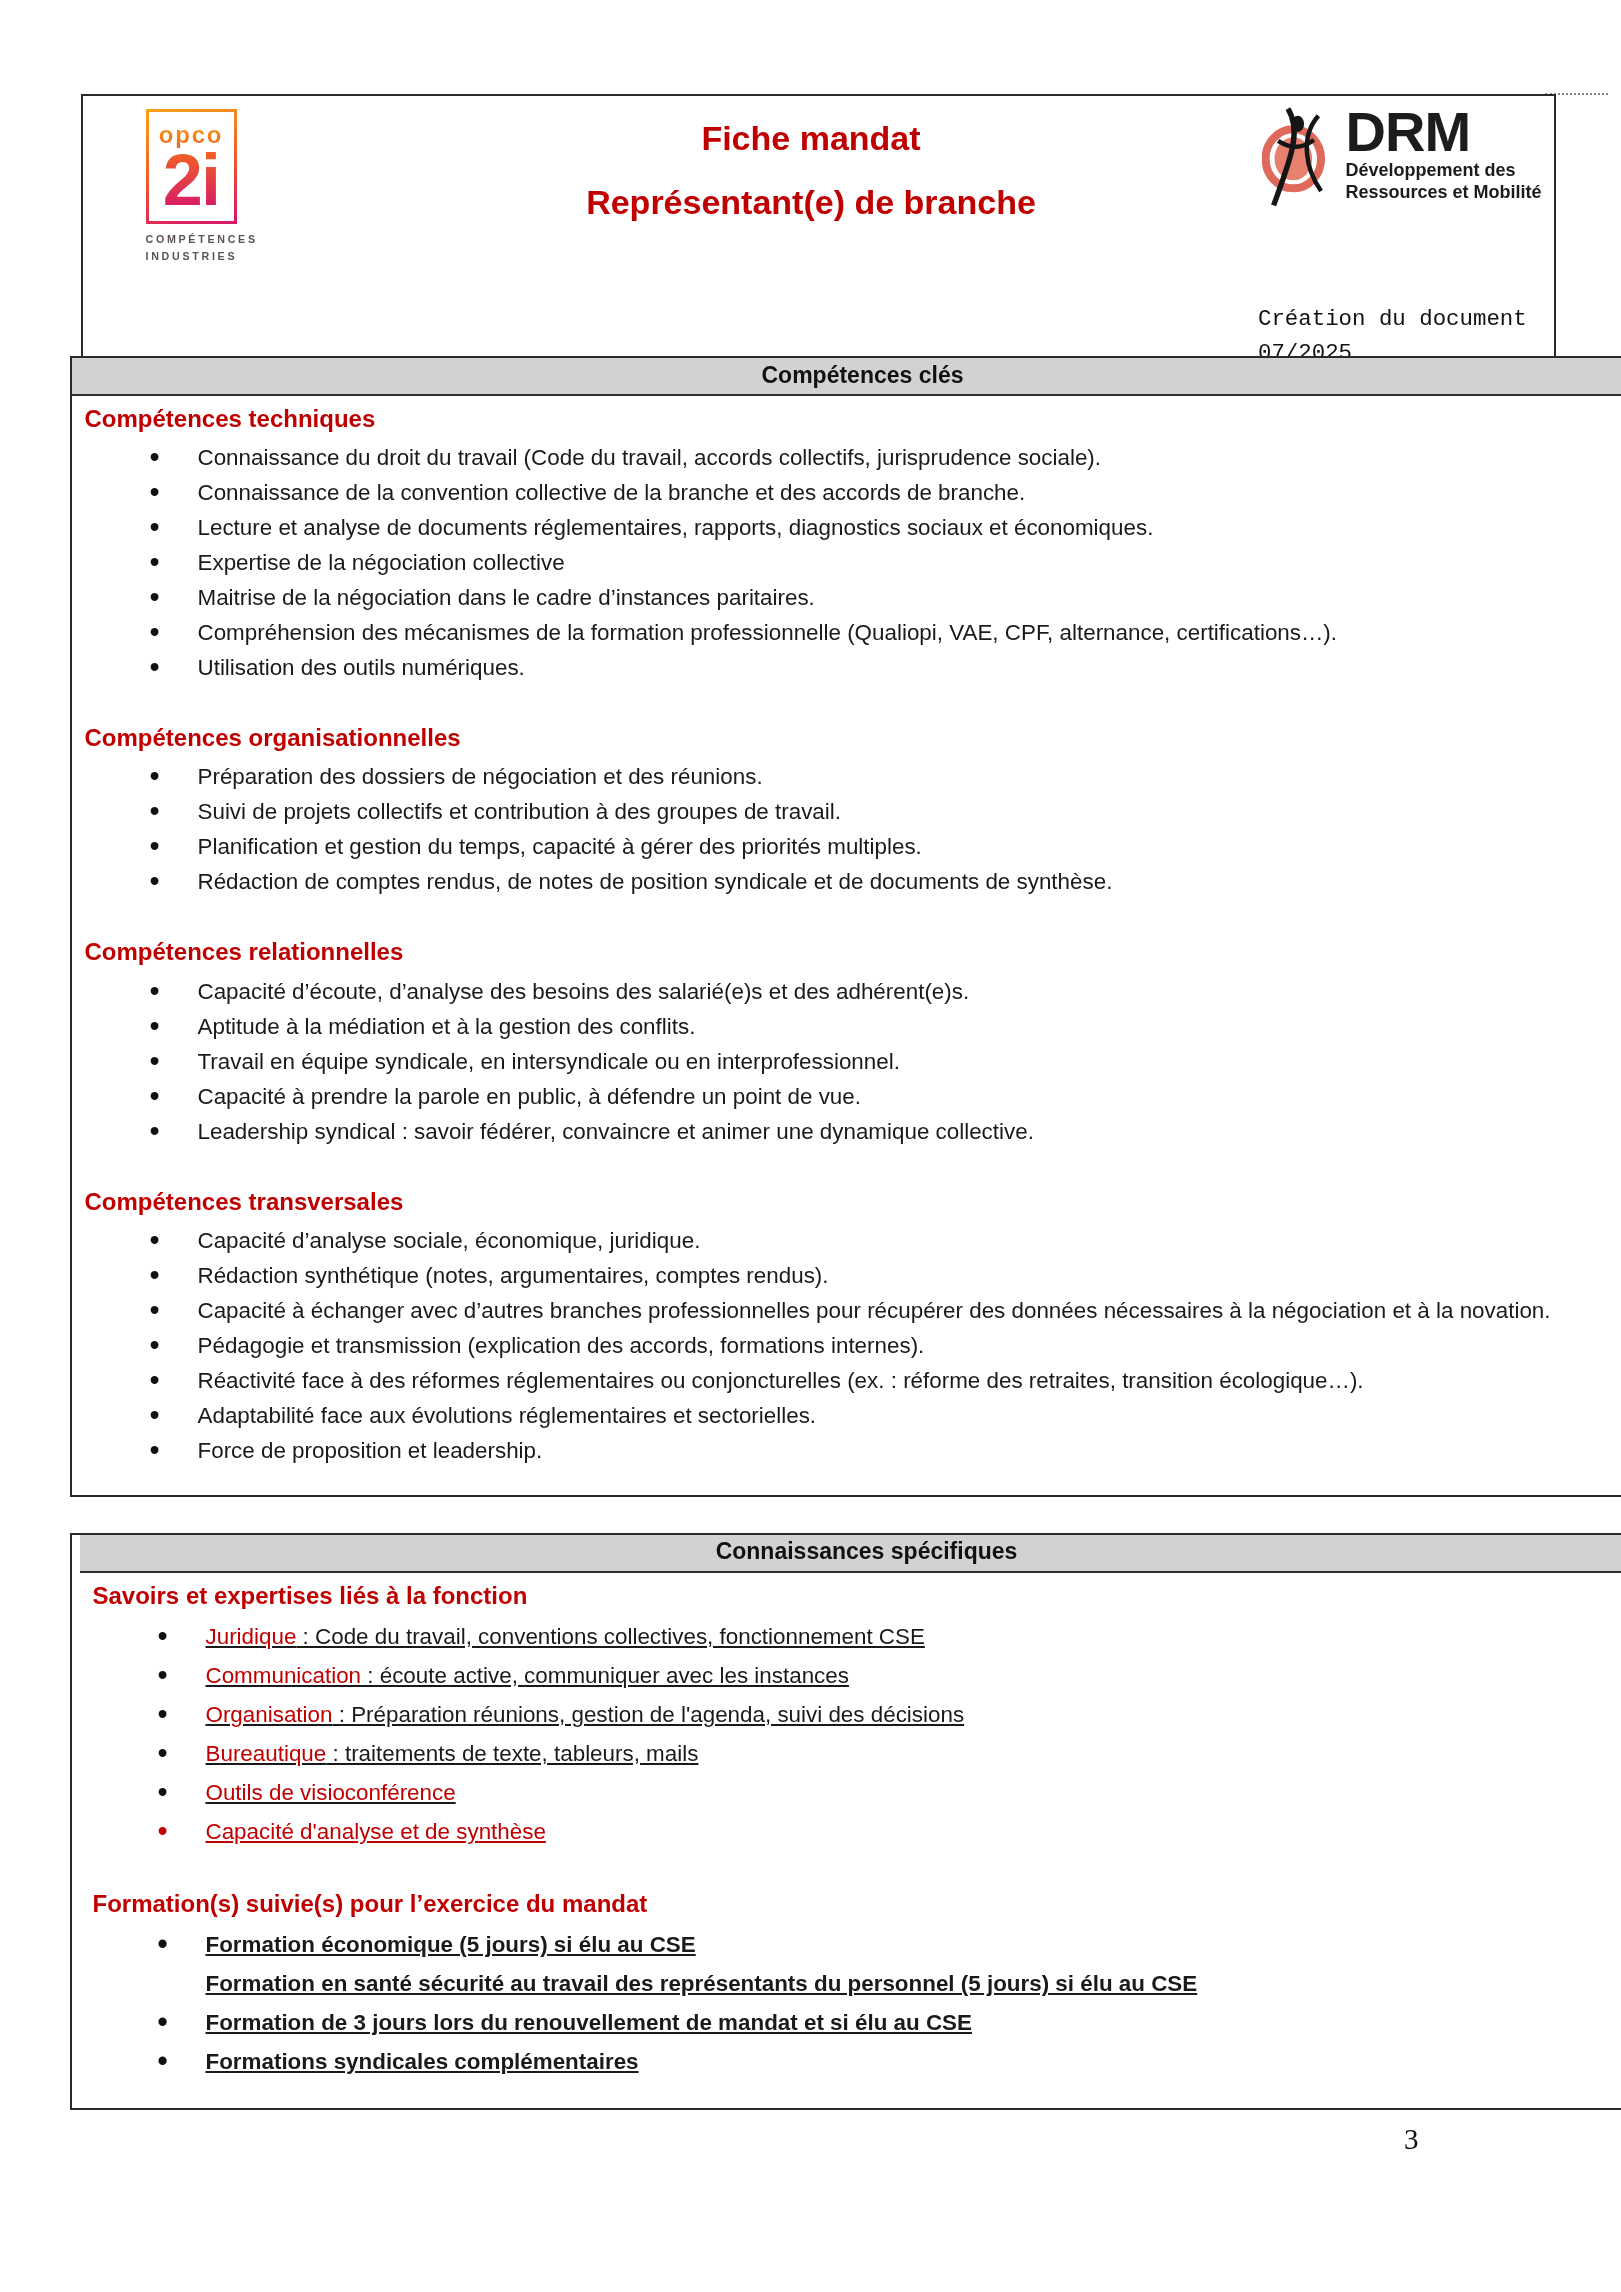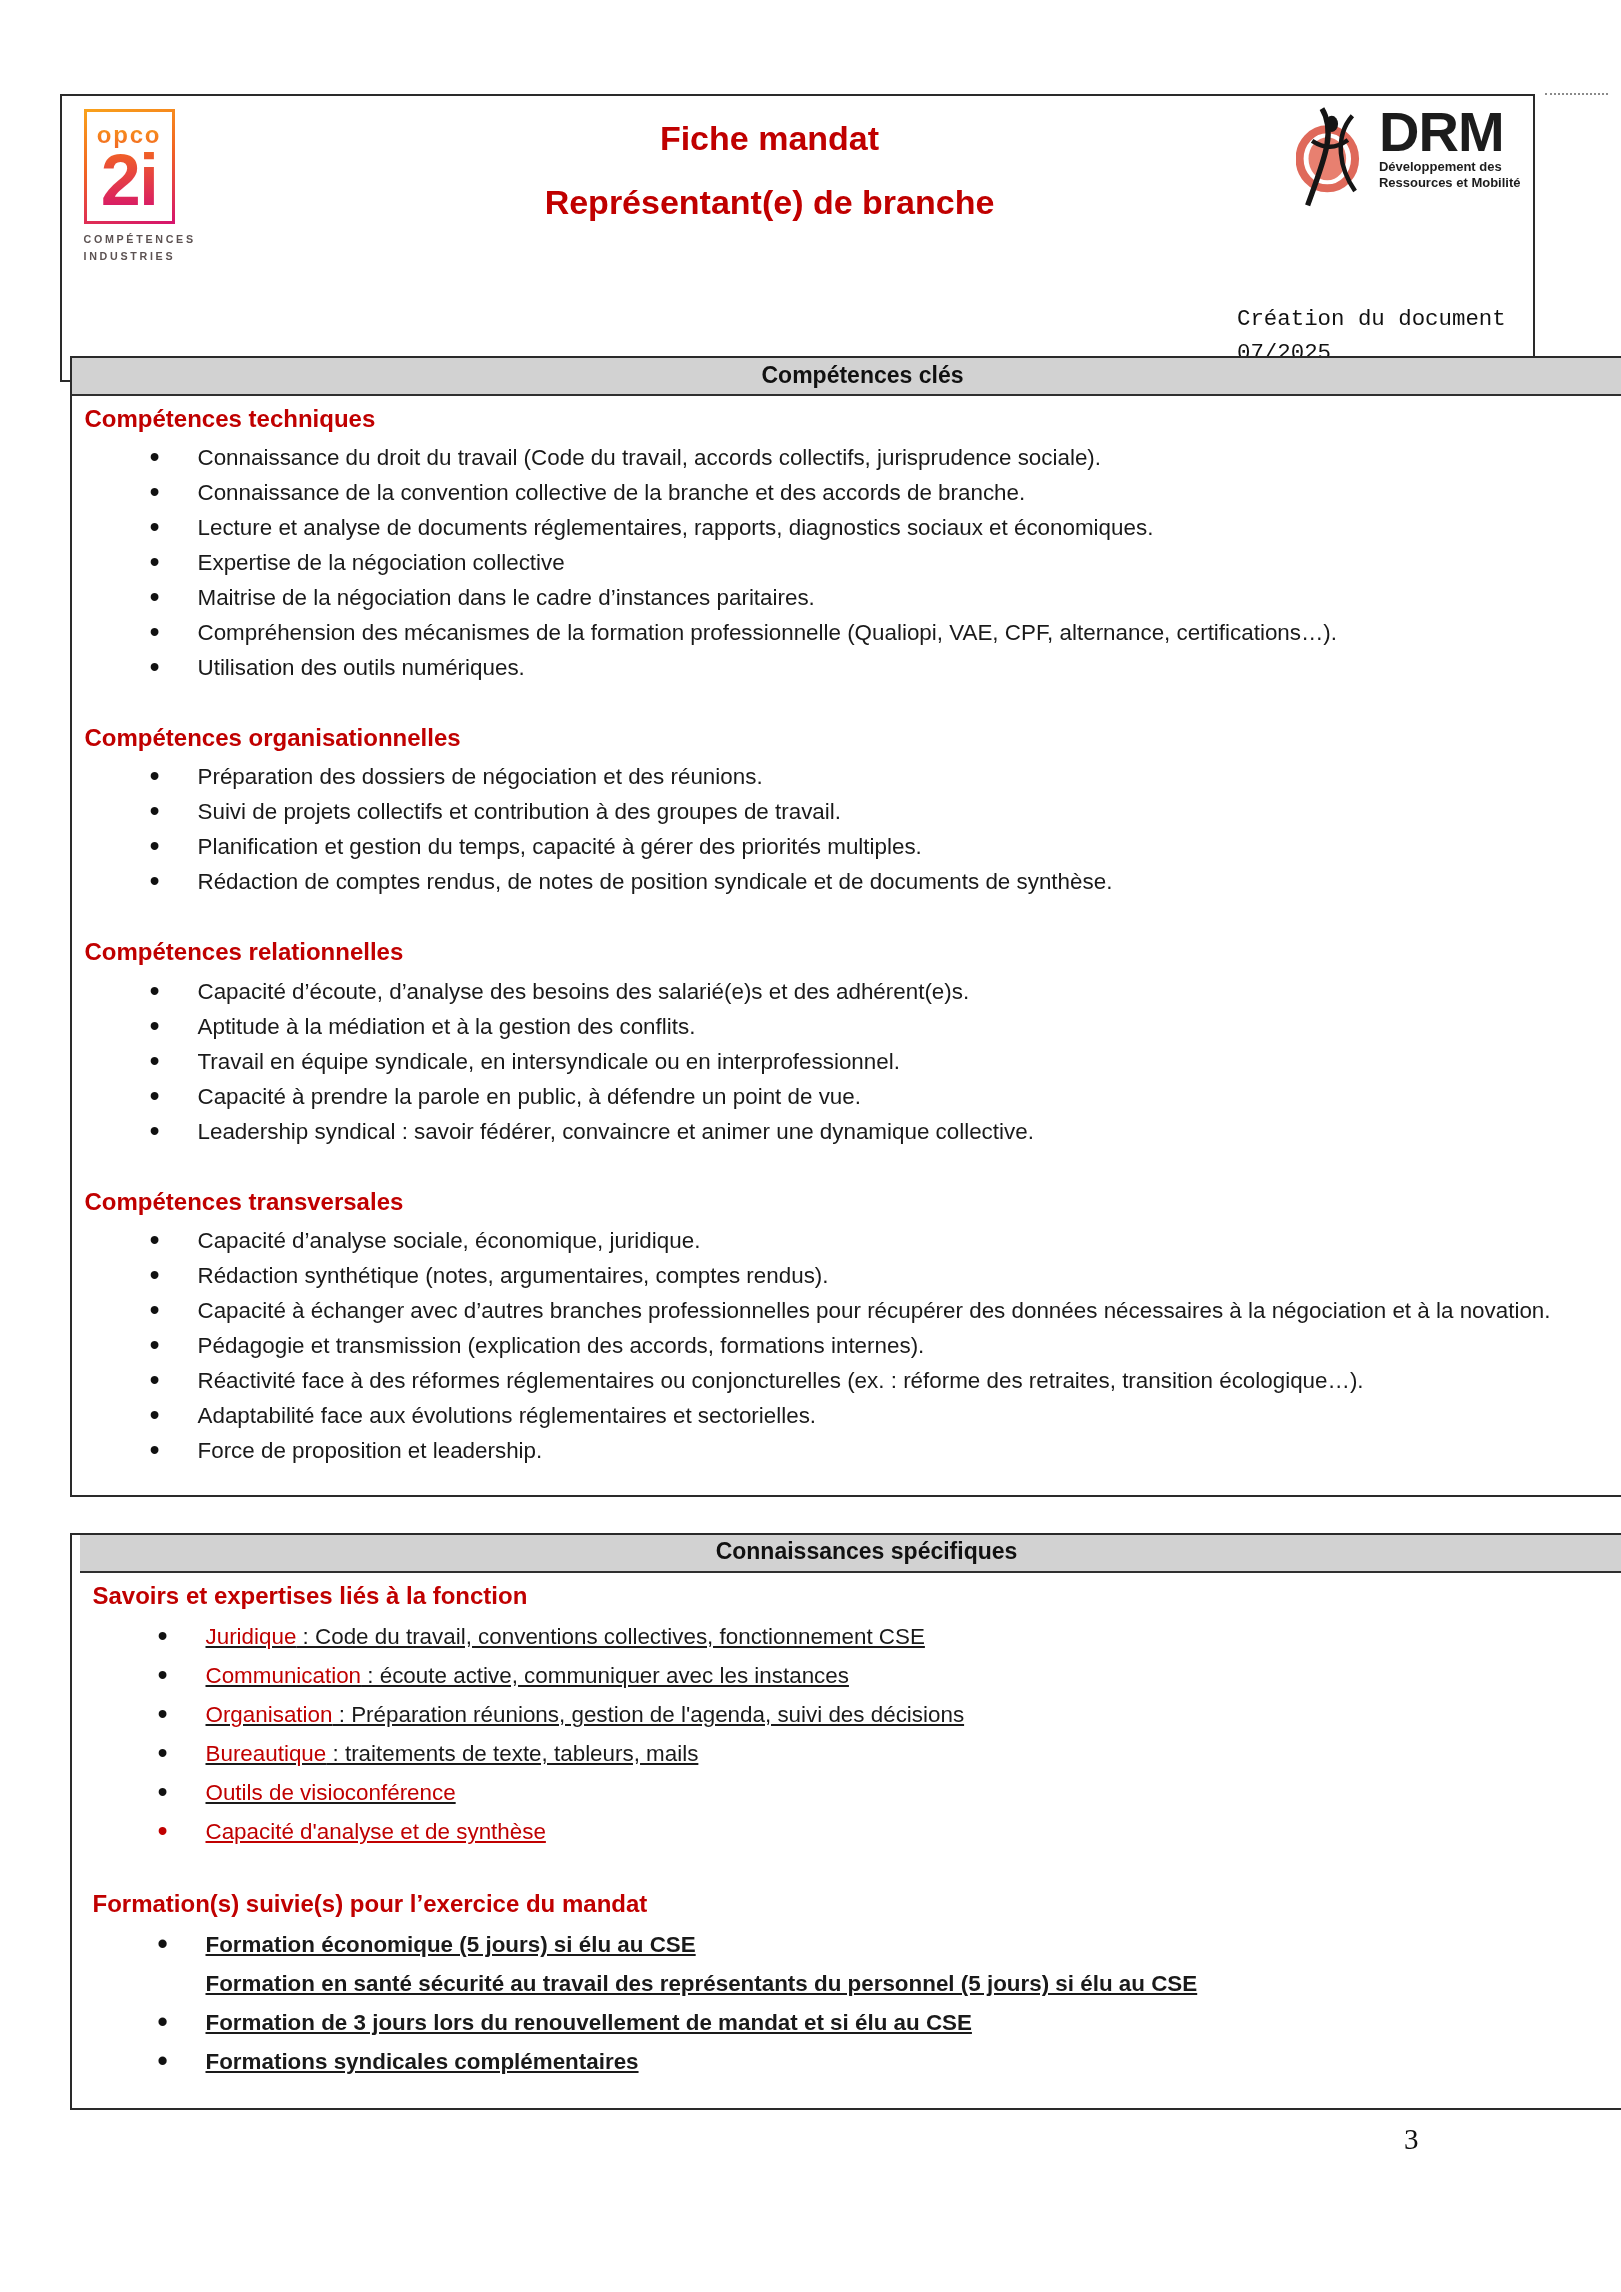--- a/index.html
+++ b/index.html
@@ -2,22 +2,22 @@
 <html style="--red: #C00000; --bar: #D2D2D2;font-size:14.3px"><head>
 <meta charset="utf-8">
 <style>
   * { margin:0; padding:0; box-sizing:border-box; }
   html,body { background:#ffffff; }
   body { font-family:"Liberation Sans", sans-serif; color:#1a1a1a; }
   .page { position:relative; width:1622px; height:2293px; background:#fff; overflow:hidden; }
 
   
   .header-box {
-    position:absolute; top:94px; left:60px; width:1475px; height:288px;
-    border:2.7px solid #2a2a2a; display:flex; background:#fff;
+    position:absolute; top:94px; left:81px; width:1475px; height:288px;
+    border:2.7px solid #2a2a2a; display:flex; background:#fff;padding-left:41px;
   }
   .dotted-ext { position:absolute; top:93px; left:1545px; width:63px; border-top:2.7px dotted #8a8a8a; }
 
   .header-left { width:240px; padding:12.5px 0 0 21.5px; }
   .opco-frame {
     width:91px; height:115px; text-align:center;
     border:3.6px solid transparent;
     border-image:linear-gradient(165deg,#F9A11B 0%, #F26522 45%, #D6156C 100%) 1;
   }
   .opco-word {
@@ -33,21 +33,21 @@
   .opco-caption { margin-top:7.2px; width:106px; font-size:10.7px; font-weight:600; letter-spacing:2.7px; color:#5c5252; line-height:1.6; }
 
   .header-mid { flex:1; text-align:center; padding-top:23px; }
   .title1, .title2 { font-size:34px; font-weight:700; color:var(--red); }
   .title1 { margin-bottom:25px; }
 
   .header-right { width:296px; display:flex; flex-direction:column; padding:9px 12.5px 9px 0; }
   .drm-logo { display:flex; align-items:flex-start; gap:15px; margin-left:auto; }
   .drm-text { padding-top:1.8px; }
   .drm-acronym { font-size:56px; font-weight:800; line-height:0.9; color:#1c1c1c; letter-spacing:-0.9px; }
-  .drm-caption { font-size:13px; font-weight:700; color:#1c1c1c; line-height:1.25; margin-top:1.8px; }
+  .drm-caption { font-size:18px; font-weight:700; color:#1c1c1c; line-height:1.25; margin-top:1.8px; }
   .creation { margin-top:auto; font-size:22.4px; line-height:1.55; color:#111;font-family:Liberation Mono, monospace; }
 
   
   .content { position:absolute; top:345px; left:70px; width:1585px;margin-top:11px; }
   .section-box { border:2.7px solid #2a2a2a; background:#fff; }
   .section-box + .section-box { margin-top:36px;padding-left:8px; }
   .section-bar {
     background:var(--bar); border-bottom:2.7px solid #2f2f2f;
     text-align:center; font-size:23px; font-weight:700; color:#111;
     padding:3.6px 0 5.4px 0;

